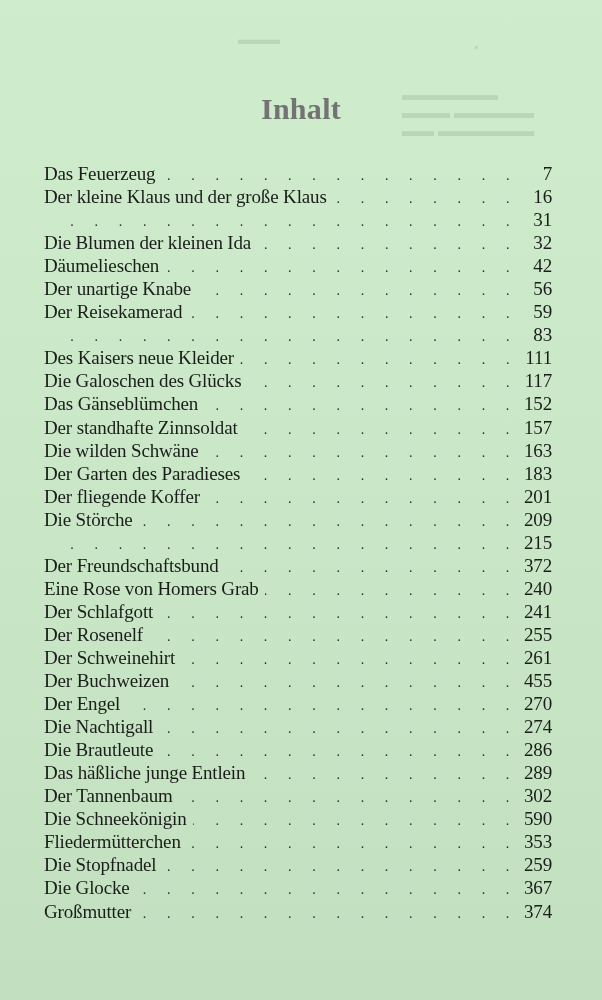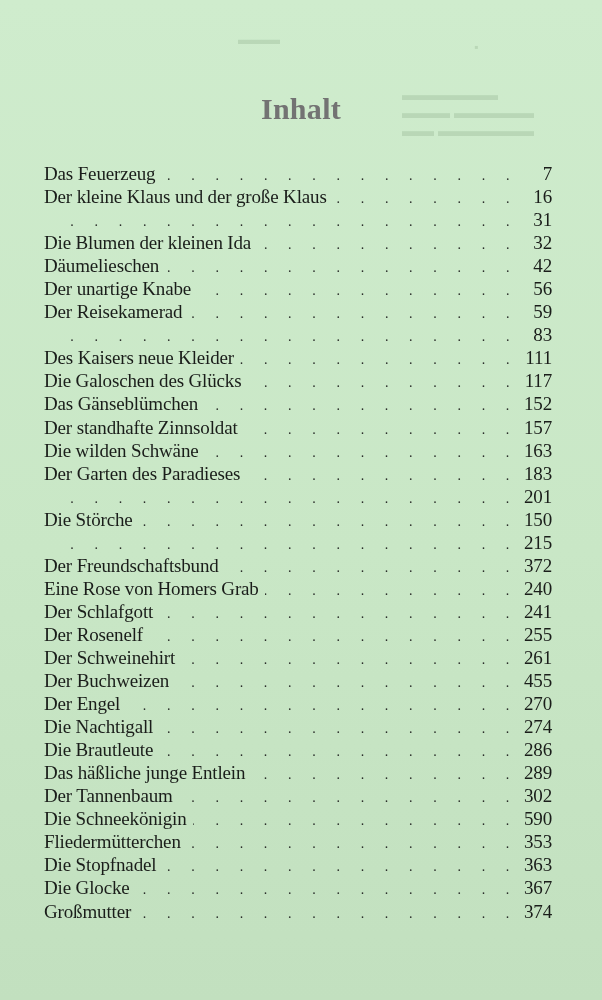--- a/index.html
+++ b/index.html
@@ -149,27 +149,28 @@
     <span class="toc-title">Die wilden Schwäne</span>
     <span class="toc-leader">. . . . . . . . . . . . . . . . . . . . . . . . . . . . . . . . . . . .</span>
     <span class="toc-page">163</span>
   </li>
     <li class="toc-row">
     <span class="toc-title">Der Garten des Paradieses</span>
     <span class="toc-leader">. . . . . . . . . . . . . . . . . . . . . . . . . . . . . . . . . . . .</span>
     <span class="toc-page">183</span>
   </li>
     <li class="toc-row">
+    <span class="toc-title">Der fliegende Koffer</span>
     <span class="toc-leader">. . . . . . . . . . . . . . . . . . . . . . . . . . . . . . . . . . . .</span>
     <span class="toc-page">201</span>
   </li>
     <li class="toc-row">
     <span class="toc-title">Die Störche</span>
     <span class="toc-leader">. . . . . . . . . . . . . . . . . . . . . . . . . . . . . . . . . . . .</span>
-    <span class="toc-page">150</span>
+    <span class="toc-page">209</span>
   </li>
     <li class="toc-row">
     <span class="toc-leader">. . . . . . . . . . . . . . . . . . . . . . . . . . . . . . . . . . . .</span>
     <span class="toc-page">215</span>
   </li>
     <li class="toc-row">
     <span class="toc-title">Der Freundschaftsbund</span>
     <span class="toc-leader">. . . . . . . . . . . . . . . . . . . . . . . . . . . . . . . . . . . .</span>
     <span class="toc-page">372</span>
   </li>
@@ -229,21 +230,21 @@
     <span class="toc-page">590</span>
   </li>
     <li class="toc-row">
     <span class="toc-title">Fliedermütterchen</span>
     <span class="toc-leader">. . . . . . . . . . . . . . . . . . . . . . . . . . . . . . . . . . . .</span>
     <span class="toc-page">353</span>
   </li>
     <li class="toc-row">
     <span class="toc-title">Die Stopfnadel</span>
     <span class="toc-leader">. . . . . . . . . . . . . . . . . . . . . . . . . . . . . . . . . . . .</span>
-    <span class="toc-page">363</span>
+    <span class="toc-page">259</span>
   </li>
     <li class="toc-row">
     <span class="toc-title">Die Glocke</span>
     <span class="toc-leader">. . . . . . . . . . . . . . . . . . . . . . . . . . . . . . . . . . . .</span>
     <span class="toc-page">367</span>
   </li>
     <li class="toc-row">
     <span class="toc-title">Großmutter</span>
     <span class="toc-leader">. . . . . . . . . . . . . . . . . . . . . . . . . . . . . . . . . . . .</span>
     <span class="toc-page">374</span>

